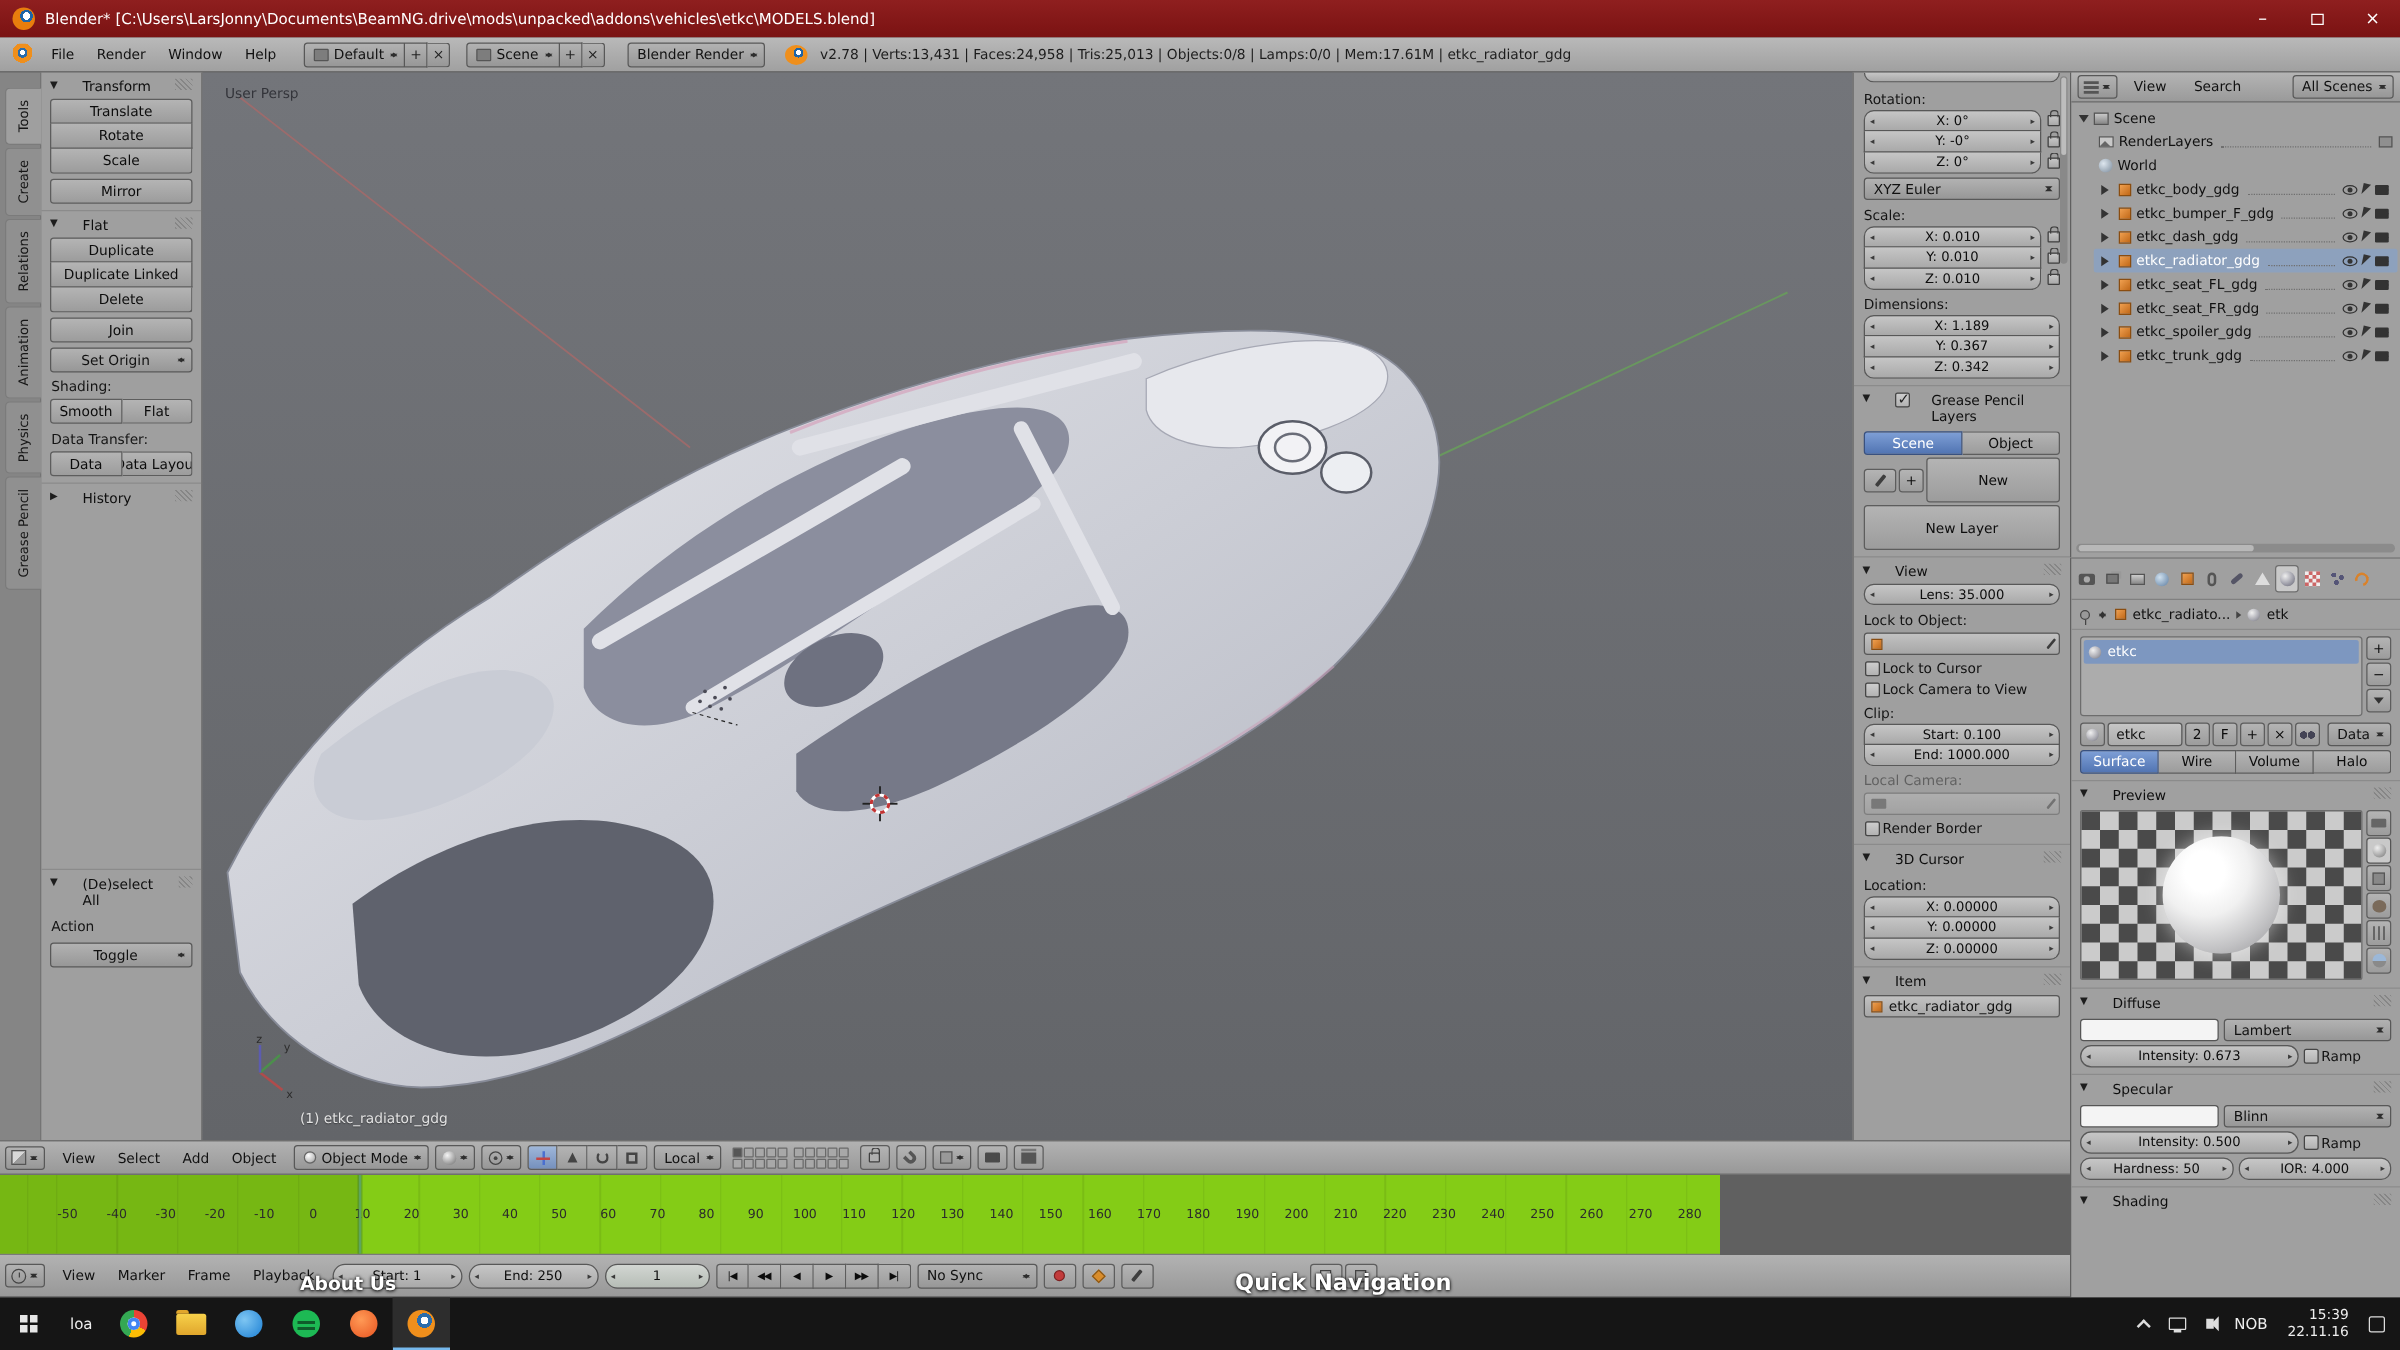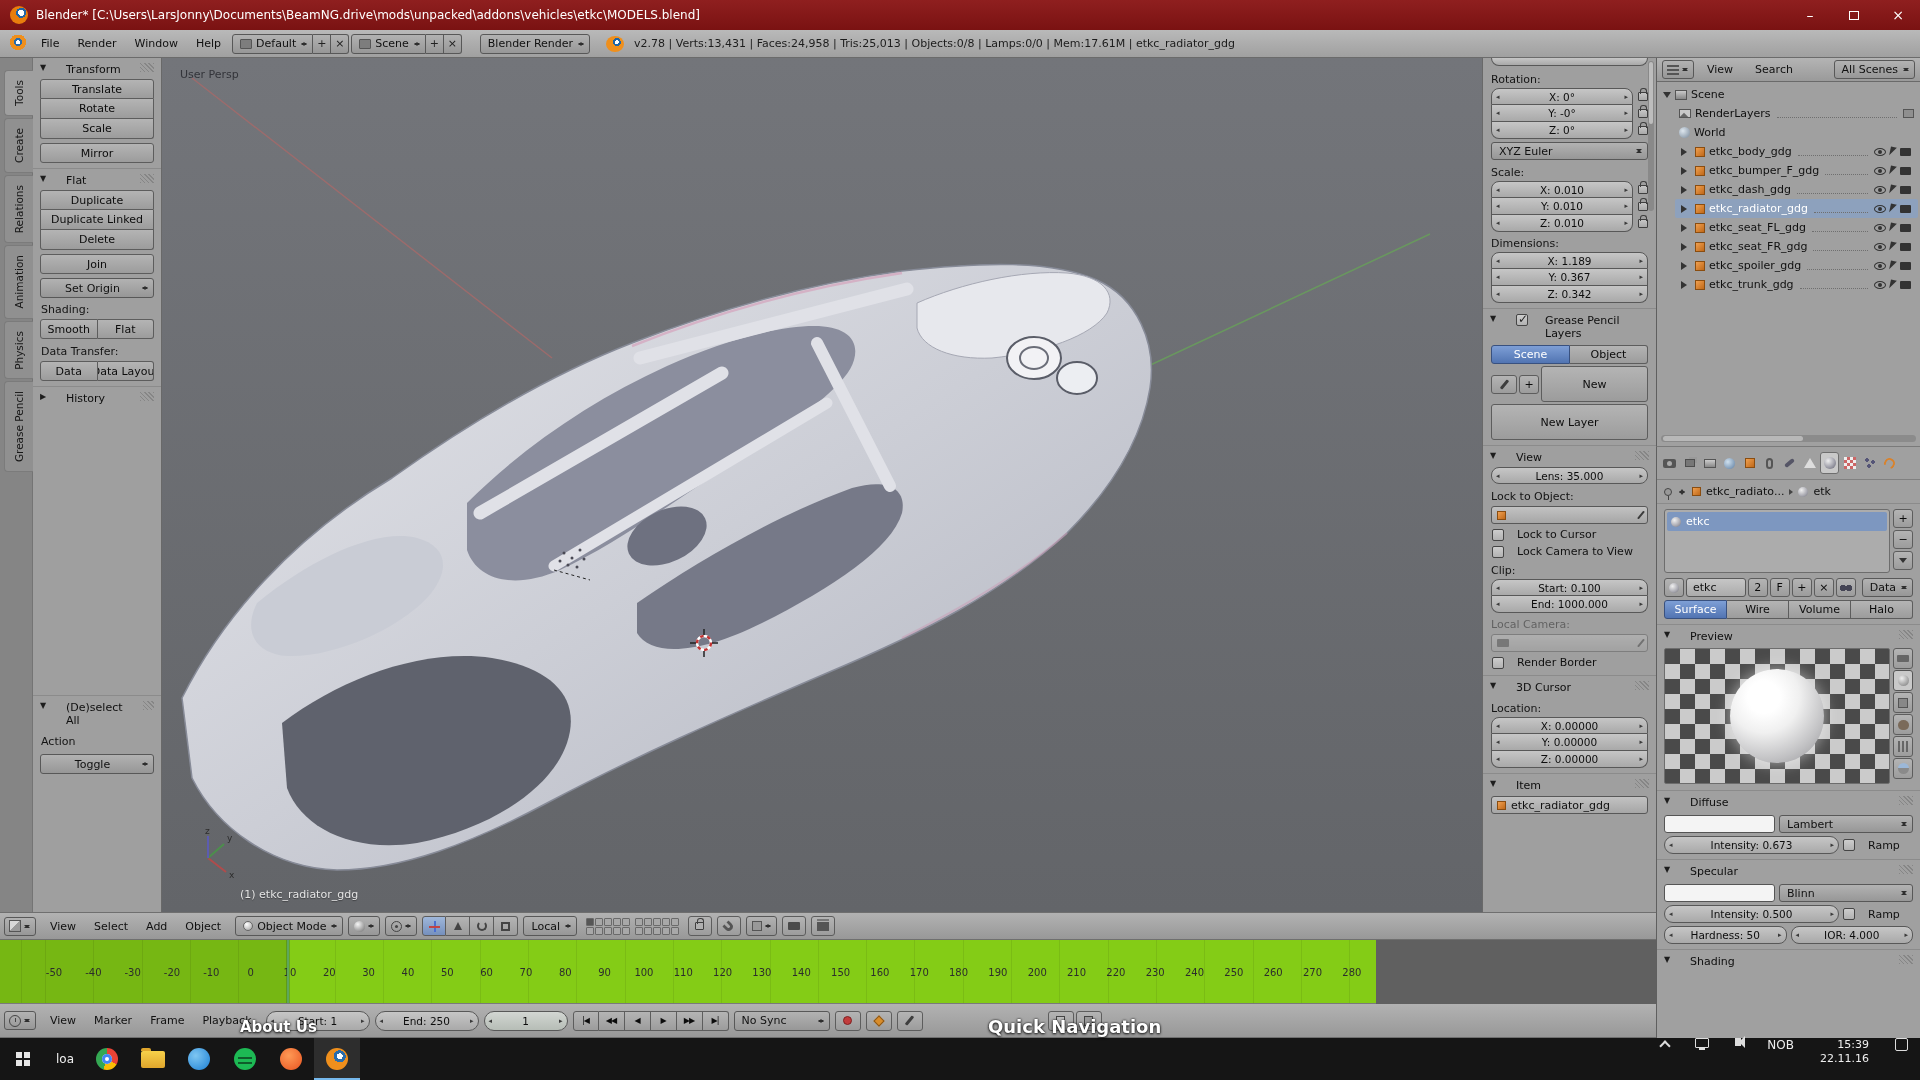--- a/index.html
+++ b/index.html
@@ -16,21 +16,21 @@
 .maxbox{width:10px;height:9px;border:1px solid #fff}
 
 
 .infobar{position:absolute;left:0;top:30px;width:1920px;height:28px;background:linear-gradient(#b9b9b9,#a0a0a0);border-bottom:1px solid #6b6b6b;display:flex;align-items:center;gap:2px;padding:0 6px}
 .ib-logo{width:20px;height:18px;margin-right:4px;border-radius:3px;background:radial-gradient(circle at 60% 40%,#fff 0 2px,#2a6cab 2px 4px,#ef8f1c 4px 8px,transparent 8px);flex:none}
 .menu{padding:0 9px;color:#101010;white-space:nowrap}
 .ib-menus,.vh-menus{display:flex;align-items:center}
 .dd{position:relative;display:flex;align-items:center;gap:4px;height:20px;background:linear-gradient(#b2b2b2,#979797);border:1px solid #585858;border-radius:3px;padding:0 16px 0 7px;white-space:nowrap;overflow:hidden}
 .dd::before{content:"";position:absolute;right:5px;top:4px;border:3px solid transparent;border-bottom-color:#2e2e2e}
 .dd::after{content:"";position:absolute;right:5px;bottom:4px;border:3px solid transparent;border-top-color:#2e2e2e}
-.selector{display:flex;align-items:flex-start;margin-left:0}
+.selector{display:flex;align-items:flex-start;margin-left:11px}
 .sel-main{border-radius:3px 0 0 3px}
 .sqbtn{width:18px;height:20px;display:flex;align-items:center;justify-content:center;background:linear-gradient(#b2b2b2,#979797);border:1px solid #585858;border-left:none;color:#222}
 .selector .sqbtn:last-child{border-radius:0 3px 3px 0}
 .plus::before{content:"+"}
 .xx::before{content:"×"}
 .mini-icon{width:12px;height:10px;background:#7d7d7d;border:1px solid #555;border-radius:1px;flex:none}
 .engine{margin-left:16px}
 .ib-blender{width:18px;height:16px;margin-left:14px;border-radius:50%;background:radial-gradient(circle at 60% 38%,#fff 0 2px,#1f65a6 2px 4px,#ef8f1c 4px 100%);flex:none}
 .ib-stats{margin-left:8px;color:#1c1c1c;white-space:nowrap}
 
@@ -79,21 +79,21 @@
 .nf::after{content:"▸";position:absolute;right:4px;top:50%;transform:translateY(-52%);font-size:7px;color:#3a3a3a}
 .vgrp .np-row{margin-bottom:0}
 .vgrp .np-row .nf{border-radius:0;border-top-width:0}
 .vgrp .np-row:first-child .nf{border-top-width:1px;border-radius:8px 8px 0 0}
 .vgrp .np-row:last-child .nf{border-radius:0 0 8px 8px}
 .lock{width:10px;height:9px;border:1px solid #3f3f3f;border-radius:1px;background:linear-gradient(#c6c6c6,#a9a9a9);position:relative;flex:none;margin-left:2px}
 .lock::before{content:"";position:absolute;left:1px;top:-5px;width:5px;height:5px;border:1px solid #3f3f3f;border-bottom:none;border-radius:3px 3px 0 0}
 .nfdd{flex:1;height:18px}
 .ck{width:12px;height:12px;border:1px solid #454545;border-radius:2px;background:linear-gradient(#cdcdcd,#b2b2b2);position:relative;flex:none}
 .ck.on::after{content:"✓";position:absolute;left:1px;top:-3px;font-size:12px;font-weight:bold;color:#1e1e1e}
-.ckrow{display:flex;align-items:center;gap:13px;padding:3px 9px 1px}
+.ckrow{display:flex;align-items:center;gap:2px;padding:3px 9px 1px}
 .dim{opacity:.45}
 .objfield{display:flex;align-items:center;gap:5px;height:18px;margin:1px 8px;background:linear-gradient(#c2c2c2,#a6a6a6);border:1px solid #585858;border-radius:3px;padding:0 5px;overflow:hidden;white-space:nowrap}
 .dropper{margin-left:auto;width:2px;height:10px;background:#3c3c3c;transform:rotate(40deg);border-radius:1px;flex:none}
 .i-cube{width:10px;height:10px;background:linear-gradient(135deg,#f0a050,#c06818);border:1px solid #8a4d10;flex:none}
 .i-cube.sm{width:9px;height:9px}
 .i-cam{width:12px;height:8px;background:#4a4a4a;border-radius:1px;position:relative;flex:none}
 .i-cam::before{content:"";position:absolute;right:-3px;top:1px;border:3px solid transparent;border-left:3px solid #4a4a4a}
 .hrow{display:flex;align-items:center}
 .m8{margin:2px 8px}
 .g2{gap:2px}
@@ -277,21 +277,21 @@
 .tb-app.chrome .appicon{background:conic-gradient(#ea4335 0 120deg,#fbbc05 120deg 200deg,#34a853 200deg 360deg);position:relative}
 .tb-app.chrome .appicon::after{content:"";position:absolute;left:6px;top:6px;width:10px;height:10px;border-radius:50%;background:#fff;box-shadow:inset 0 0 0 3px #4285f4}
 .tb-app.explorer .appicon{width:24px;height:17px;border-radius:2px;background:linear-gradient(#f7d14a,#e0a62c);position:relative}
 .tb-app.explorer .appicon::before{content:"";position:absolute;left:0;top:-3px;width:10px;height:3px;background:#e0a62c;border-radius:2px 2px 0 0}
 .tb-app.edge .appicon{background:radial-gradient(circle at 35% 35%,#7ec6f2,#1b7fd4)}
 .tb-app.spotify .appicon{background:#1db954;position:relative;overflow:hidden}
 .tb-app.spotify .appicon::after{content:"";position:absolute;left:4px;top:6px;width:14px;height:10px;background:repeating-linear-gradient(0deg,#0f5c2b 0 2px,transparent 2px 5px)}
 .tb-app.app-orange .appicon{background:radial-gradient(circle at 40% 35%,#ff9a56,#e85420)}
 .tb-app.blender .appicon{background:radial-gradient(circle at 62% 38%,#fff 0 3px,#2a6cab 3px 6px,#ef8f1c 6px 100%)}
 .tb-spacer{flex:1}
-.tray{display:flex;gap:26px;padding:0 12px;height:100%}
+.tray{display:flex;align-items:center;gap:16px;padding:0 12px;height:100%}
 .tr-up{width:8px;height:8px;border-left:2px solid #ddd;border-top:2px solid #ddd;transform:rotate(45deg);margin-top:4px}
 .i-net{width:14px;height:10px;border:1px solid #ddd;border-radius:1px;position:relative}
 .i-net::after{content:"";position:absolute;left:3px;bottom:-3px;width:6px;height:2px;background:#ddd}
 .i-vol{width:6px;height:8px;background:#ddd;position:relative}
 .i-vol::after{content:"";position:absolute;left:4px;top:-2px;border:6px solid transparent;border-right:6px solid #ddd;border-left:none}
 .tr-lang{font-size:12px;color:#eee}
 .tr-clock{display:flex;flex-direction:column;align-items:flex-end;font-size:11px;line-height:14px;color:#eee}
 .i-notif{width:13px;height:13px;border:1px solid #ddd;border-radius:2px}
 </style>
 </head>

